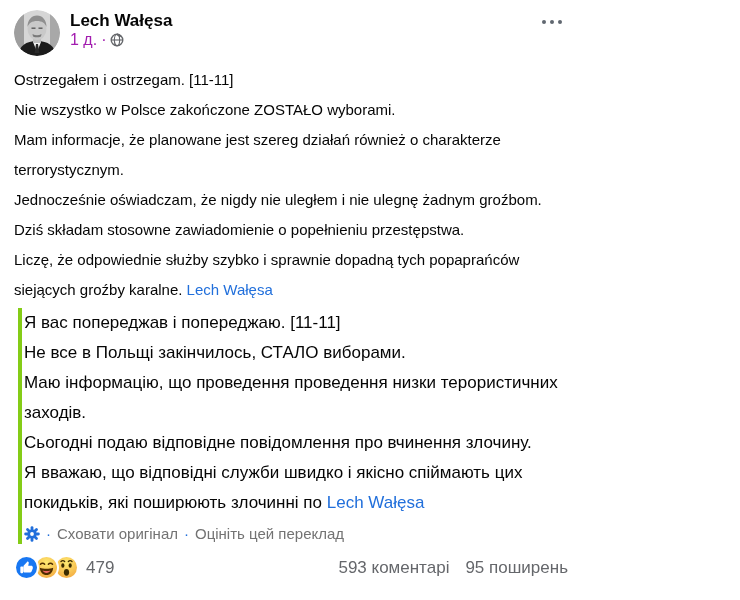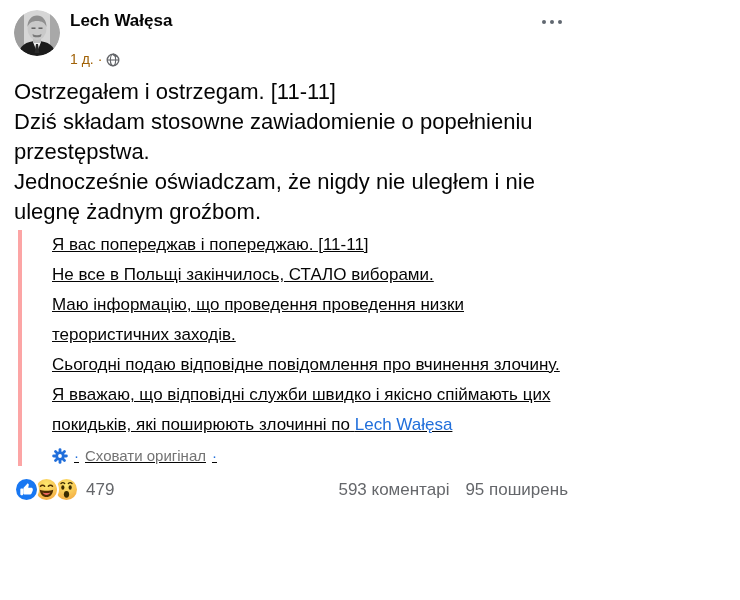--- a/index.html
+++ b/index.html
@@ -26,46 +26,46 @@
     width: 46px; height: 46px; border-radius: 50%;
     overflow: hidden; flex: 0 0 46px; cursor: pointer;
   }
   .avatar-wrap svg { display: block; width: 46px; height: 46px; }
   .header-text { margin-left: 10px; flex: 1; }
   .author-name {
     font-size: 17px; font-weight: 700; color: #050505;
     line-height: 21px; text-decoration: none; display: inline-block; cursor: pointer;
   }
   .post-meta {
-    margin-top: 20px; font-size: 14px; color: #a16207;
+    margin-top: 0; font-size: 16px; color: #a21caf;
     display: flex; align-items: center; gap: 4px; line-height: 17px;
   }
   .globe svg { display: block; width: 14px; height: 14px; }
   .more-btn {
     margin-left: auto; display: flex; gap: 4px; align-items: center;
     padding: 10px 6px; cursor: pointer; border-radius: 50%;
   }
   .more-btn i {
     width: 4px; height: 4px; background: #606770; border-radius: 50%; display: block;
   }
 
   
   .post-body {
     padding: 9px 14px 0 14px;
-    font-size: 22px; line-height: 30px; color: #050505;
+    font-size: 15px; line-height: 30px; color: #050505;
   }
   .post-body p { margin: 0; }
   .post-link { color: #216fdb; text-decoration: none; cursor: pointer; }
 
   
   .translation-block {
     margin: 3px 14px 0 18px;
-    border-left: 4px solid #fca5a5;
-    padding-left: 30px;
-    font-size: 17px; line-height: 30px; color: #050505; text-decoration: underline;
+    border-left: 4px solid #84cc16;
+    padding-left: 2px;
+    font-size: 17px; line-height: 30px; color: #050505;
   }
   .translation-block p { margin: 0; }
   .translation-controls {
     margin-top: 6px;
     display: flex; align-items: center; gap: 6px;
     font-size: 15px; line-height: 20px; color: #216fdb;
   }
   .translation-controls .gear svg { display: block; width: 16px; height: 16px; }
   .translation-controls a { color: #737373; text-decoration: none; cursor: pointer; }
   .dot-sep { color: #216fdb; }
@@ -144,22 +144,28 @@
     </div>
     <div class="more-btn">
       <i></i>
         <i></i>
         <i></i>
     </div>
   </div>
 
   <div class="post-body">
     <p>Ostrzegałem i ostrzegam. [11-11]</p>
+    <p>Nie wszystko w Polsce zakończone ZOSTAŁO wyborami.</p>
+    <p>Mam informacje, że planowane jest szereg działań również o charakterze terrorystycznym.</p>
+    <p>Jednocześnie oświadczam, że nigdy nie uległem i nie ulegnę żadnym groźbom.</p>
     <p>Dziś składam stosowne zawiadomienie o popełnieniu przestępstwa.</p>
-    <p>Jednocześnie oświadczam, że nigdy nie uległem i nie ulegnę żadnym groźbom.</p>
+    <p>
+      <span>Liczę, że odpowiednie służby szybko i sprawnie dopadną tych popaprańców siejących groźby karalne.</span>
+      <a class="post-link">Lech Wałęsa</a>
+    </p>
   </div>
 
   <div class="translation-block">
     <p>Я вас попереджав і попереджаю. [11-11]</p>
     <p>Не все в Польщі закінчилось, СТАЛО виборами.</p>
     <p>Маю інформацію, що проведення проведення низки терористичних заходів.</p>
     <p>Сьогодні подаю відповідне повідомлення про вчинення злочину.</p>
     <p>
       <span>Я вважаю, що відповідні служби швидко і якісно спіймають цих покидьків, які поширюють злочинні по</span>
       <a class="post-link">Lech Wałęsa</a>
@@ -173,20 +179,21 @@
             <line x1="3.5" y1="3.5" x2="12.5" y2="12.5"></line>
             <line x1="12.5" y1="3.5" x2="3.5" y2="12.5"></line>
           </g>
           <circle cx="8" cy="8" r="4.6" fill="#216fdb"></circle>
           <circle cx="8" cy="8" r="1.9" fill="#ffffff"></circle>
         </svg>
       </span>
       <span class="dot-sep">·</span>
       <a>Сховати оригінал</a>
       <span class="dot-sep">·</span>
+      <a>Оцініть цей переклад</a>
     </div>
   </div>
 
   <div class="post-footer">
     <div class="reactions">
       <div class="reaction-pile">
         <span class="r like">
           <svg viewBox="0 0 16 16">
             <circle cx="8" cy="8" r="8" fill="#1877f2"></circle>
             <path fill="#ffffff" d="M4.9 7.2H3.9c-.35 0-.6.25-.6.6v3.9c0 .35.25.6.6.6h1c.35 0 .6-.25.6-.6V7.8c0-.35-.25-.6-.6-.6zm7.9.5c0-.6-.5-1.1-1.1-1.1H9.3l.45-2.05c.05-.3-.05-.6-.25-.8l-.55-.5-3 3.25c-.2.2-.3.45-.3.7v3.6c0 .6.5 1.1 1.1 1.1h4c.45 0 .85-.25 1-.65l.9-2.1c.1-.15.15-.3.15-.5v-.95z"></path>

